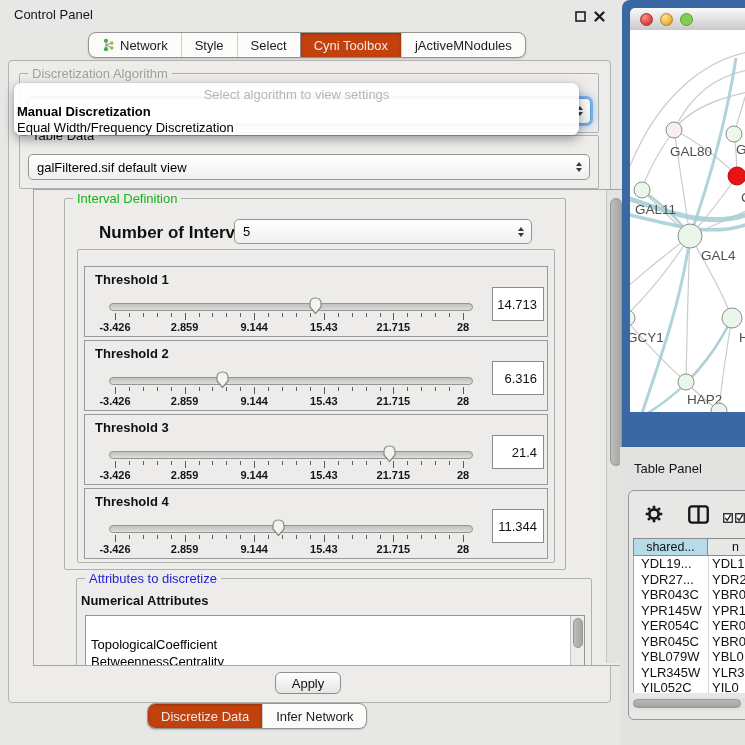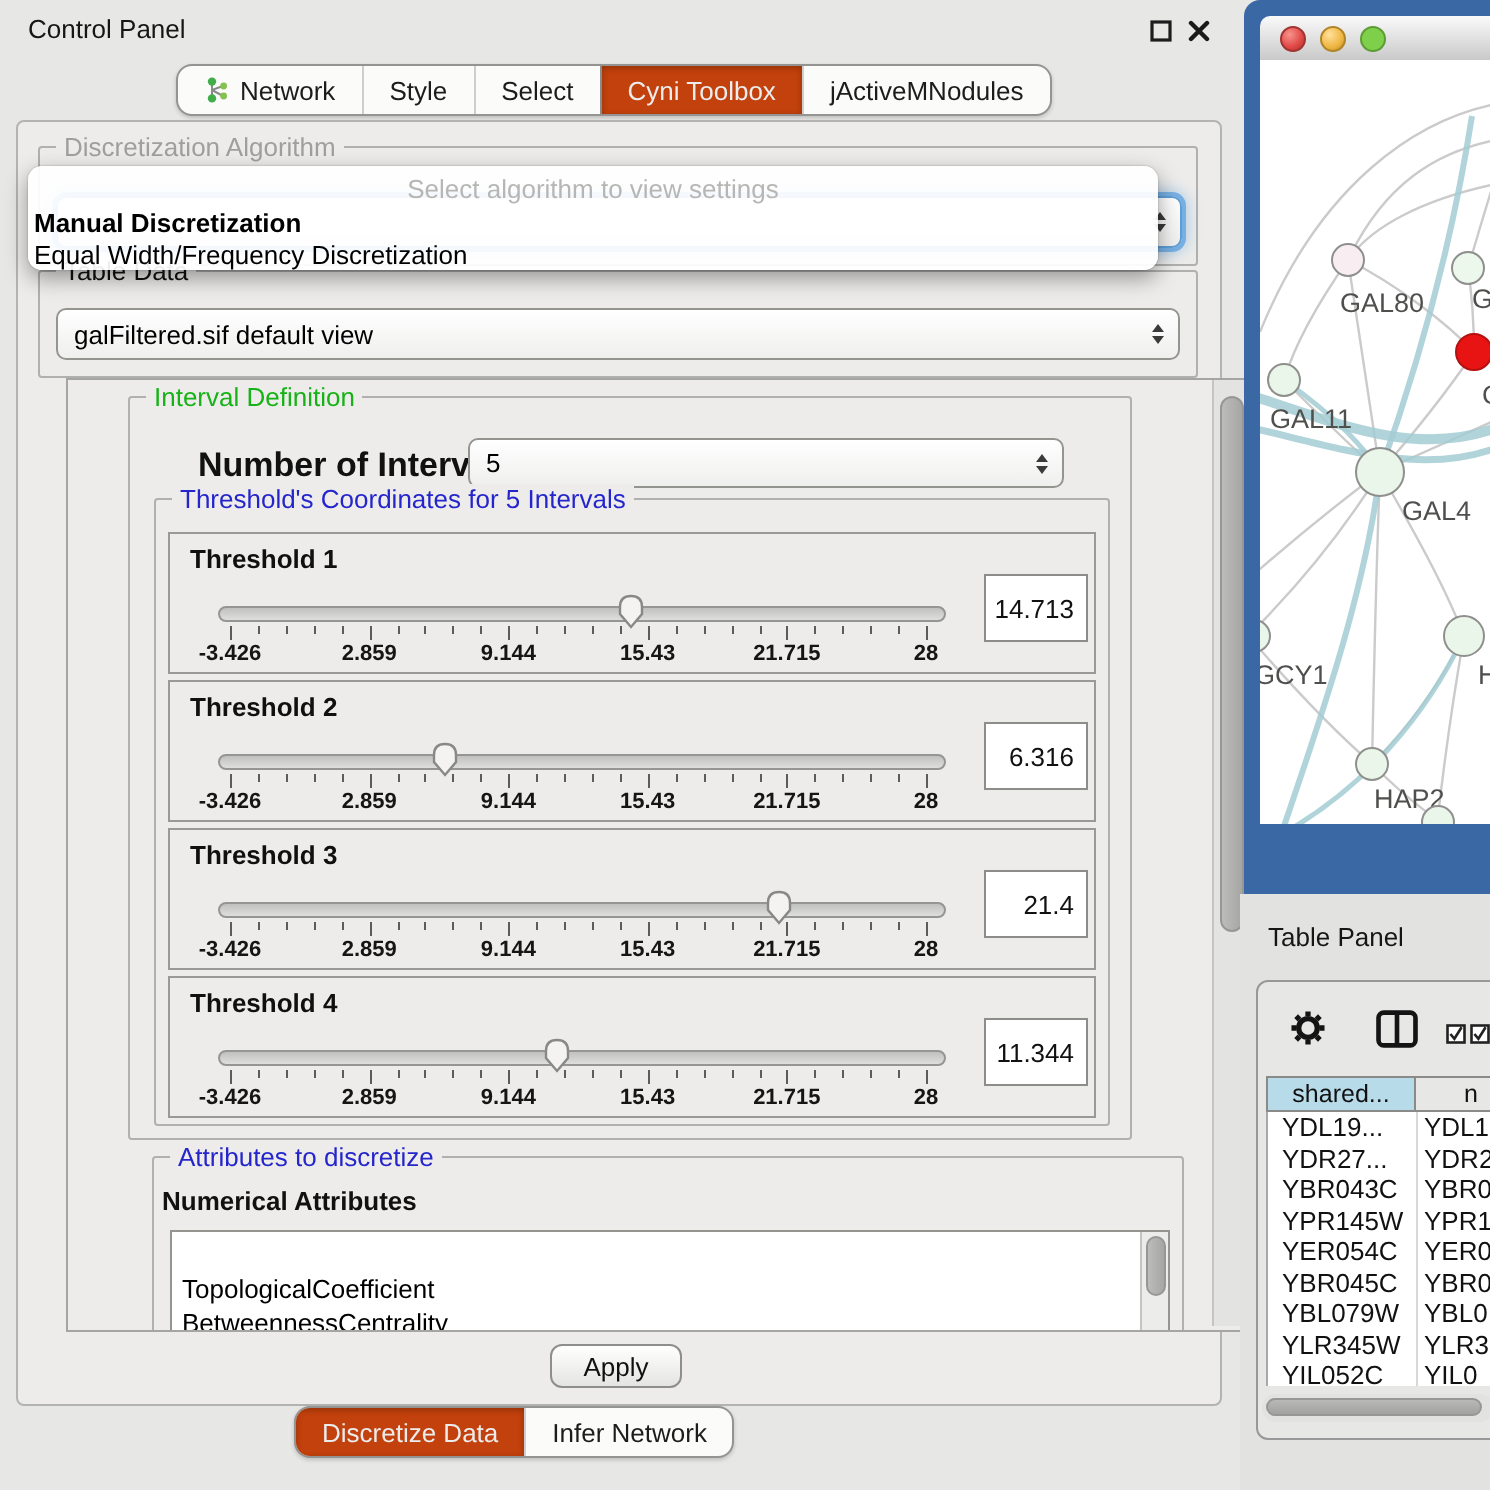--- a/index.html
+++ b/index.html
@@ -168,21 +168,20 @@
         <span class="gtitle green">Interval Definition</span>
         <span class="abs" style="left:34px;top:24px;font-size:17px;font-weight:bold;">Number of Intervals</span>
         <div class="combo" style="left:169px;top:20px;width:298px;height:25px;">
           <span>5</span>
           <span class="stp">
               <span class="up"></span>
               <span class="dn"></span>
             </span>
         </div>
         <div id="coords-group" class="grp" style="left:12px;top:50px;width:476px;height:312px;">
-          <span class="gtitle blue">Threshold's Coordinates for 5 Intervals</span>
         <div class="tpanel" style="left: 6px; top: 16px; width: 462px; height: 69px;">
               <span class="tlabel" style="left: 10px; top: 5px;">Threshold 1</span>
               <div class="trk" style="left: 24px; top: 36px; width: 362px;"></div>
               <div class="tick" style="left: 30px; top: 46px; height: 7px;"></div>
               <div class="tick" style="left: 43.9px; top: 46px; height: 4px;"></div>
               <div class="tick" style="left: 57.8px; top: 46px; height: 4px;"></div>
               <div class="tick" style="left: 71.8px; top: 46px; height: 4px;"></div>
               <div class="tick" style="left: 85.7px; top: 46px; height: 4px;"></div>
               <div class="tick" style="left: 99.6px; top: 46px; height: 7px;"></div>
               <div class="tick" style="left: 113.5px; top: 46px; height: 4px;"></div>

